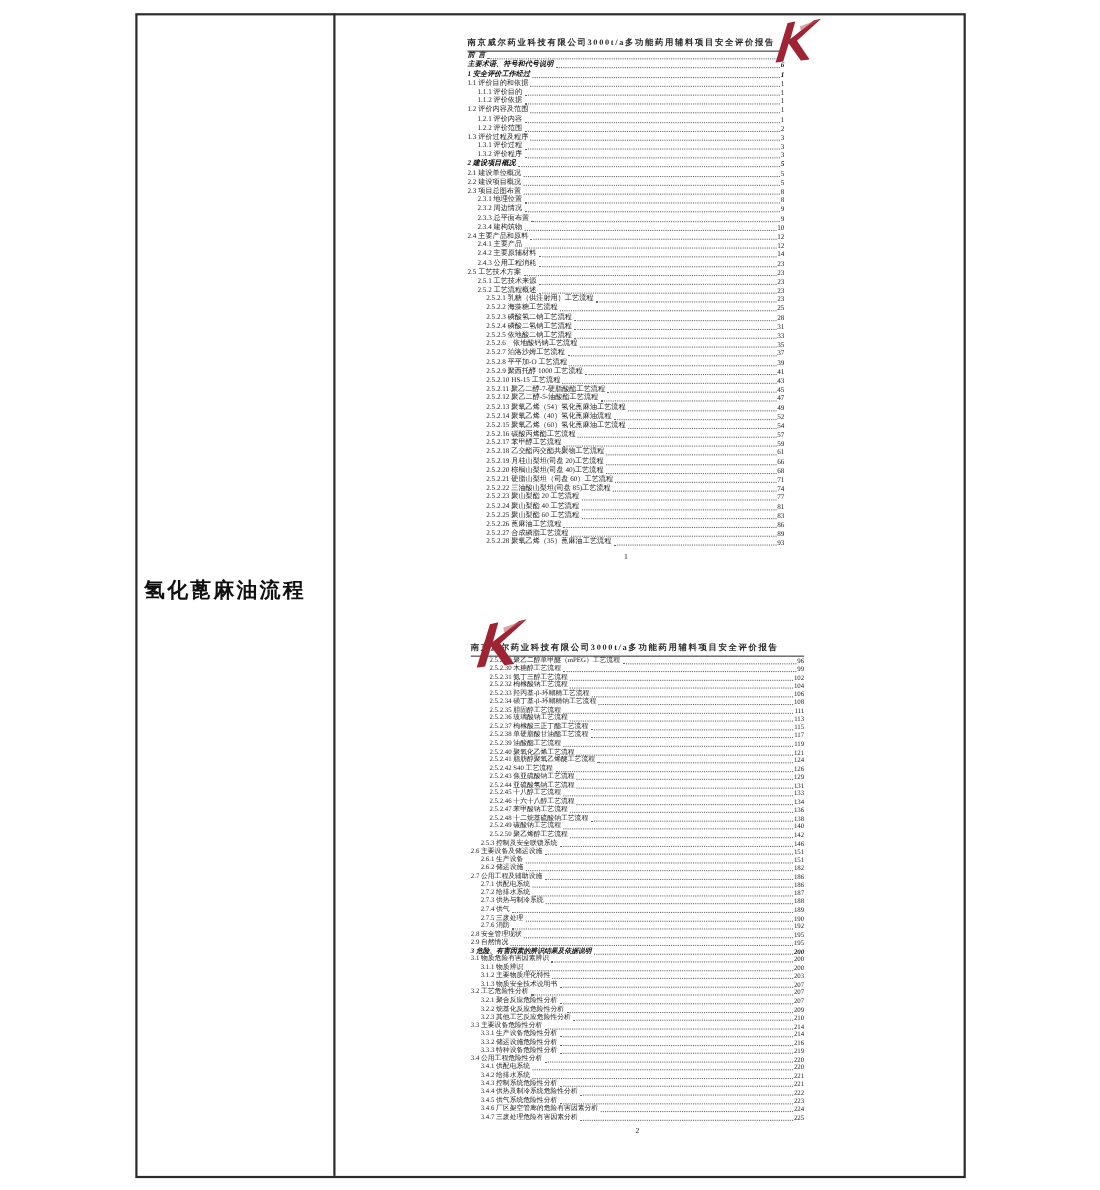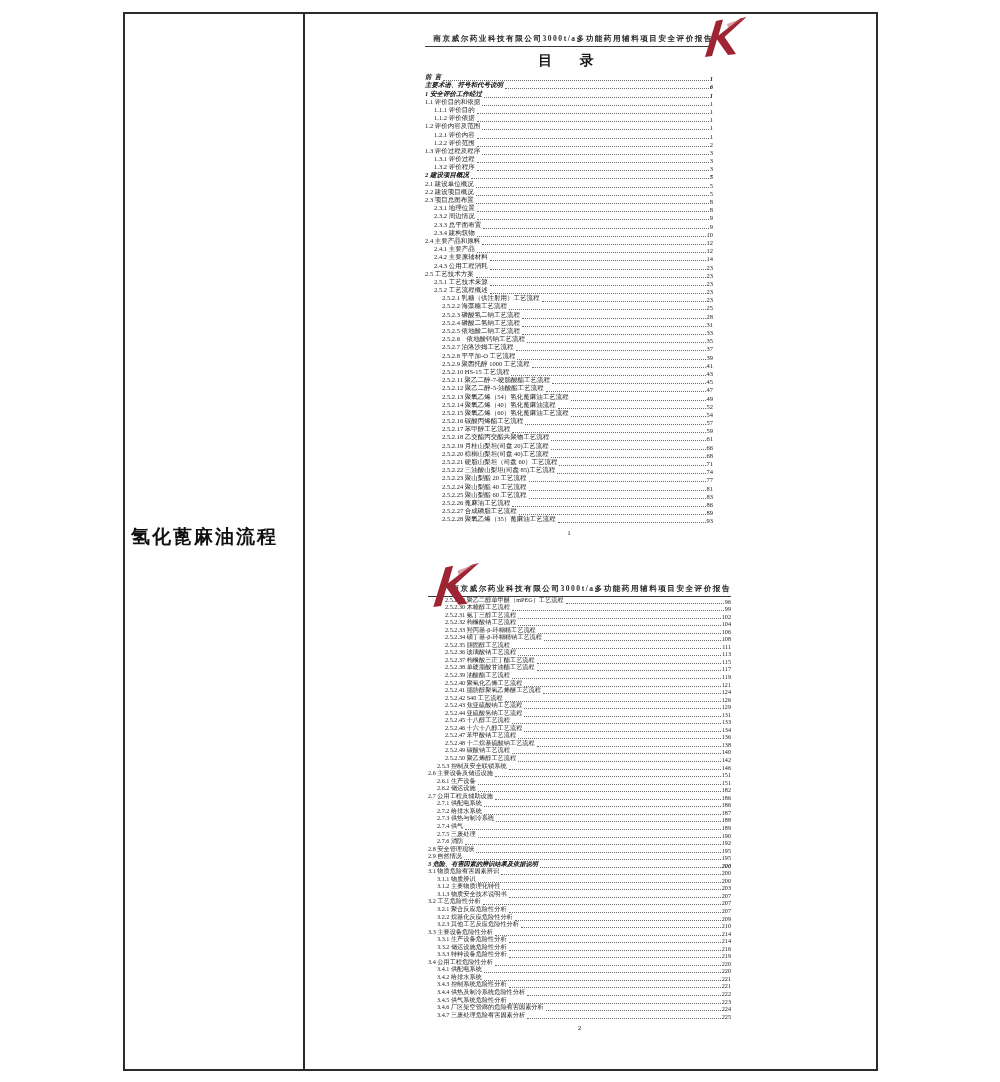--- a/index.html
+++ b/index.html
@@ -13,21 +13,21 @@
   .left-label{
     position:absolute;left:131px;top:524px;font-size:19px;font-weight:bold;
     letter-spacing:2px;color:#111;
   }
   
   .page{position:absolute;}
   .page1{left:425px;top:30px;width:288px;}
   .page2{left:428px;top:563px;width:303px;}
   .doc-header{
     position:relative;font-size:7.6px;font-weight:bold;letter-spacing:1.5px;
-    text-align:right;white-space:nowrap;color:#2a2a2a;
+    text-align:left;white-space:nowrap;color:#2a2a2a;
     border-bottom:1.4px solid #3a3a3a;padding-bottom:2px;line-height:10px;
   }
   .page1 .doc-header{margin-top:4px;}
   .page2 .doc-header{margin-top:21px;}
   .logo{position:absolute;line-height:0;}
   .logo-p1{right:-34px;top:-17px;width:50px;height:40px;}
   .logo-p2{left:-7px;top:-21px;width:62px;height:44px;}
   .logo svg{width:100%;height:100%;}
   .toc-title{
     text-align:center;font-size:14px;font-weight:bold;letter-spacing:12px;
@@ -58,21 +58,20 @@
 <div class="page page1">
   <div class="doc-header">
     <span>南京威尔药业科技有限公司3000t/a多功能药用辅料项目安全评价报告</span>
     <span class="logo logo-p1">
       <svg viewBox="0 0 100 80">
         <path d="M38,8 L52,5 L43,37 L86,3 L99,0 L55,40 L78,74 L62,76 L40,45 L30,78 L16,80 Z" fill="#9e2433"></path>
         <path d="M60,14 L92,2 L97,1 L62,22 Z" fill="#c05a60" opacity="0.55"></path>
       </svg>
     </span>
   </div>
-  <div class="toc-title">目  录</div>
   <div class="toc-list">
       <div class="row lvl0 chap">
         <span class="tt">前  言</span>
         <span class="dots"></span>
         <span class="pp">1</span>
       </div>
       <div class="row lvl0 chap">
         <span class="tt">主要术语、符号和代号说明</span>
         <span class="dots"></span>
         <span class="pp">6</span>

